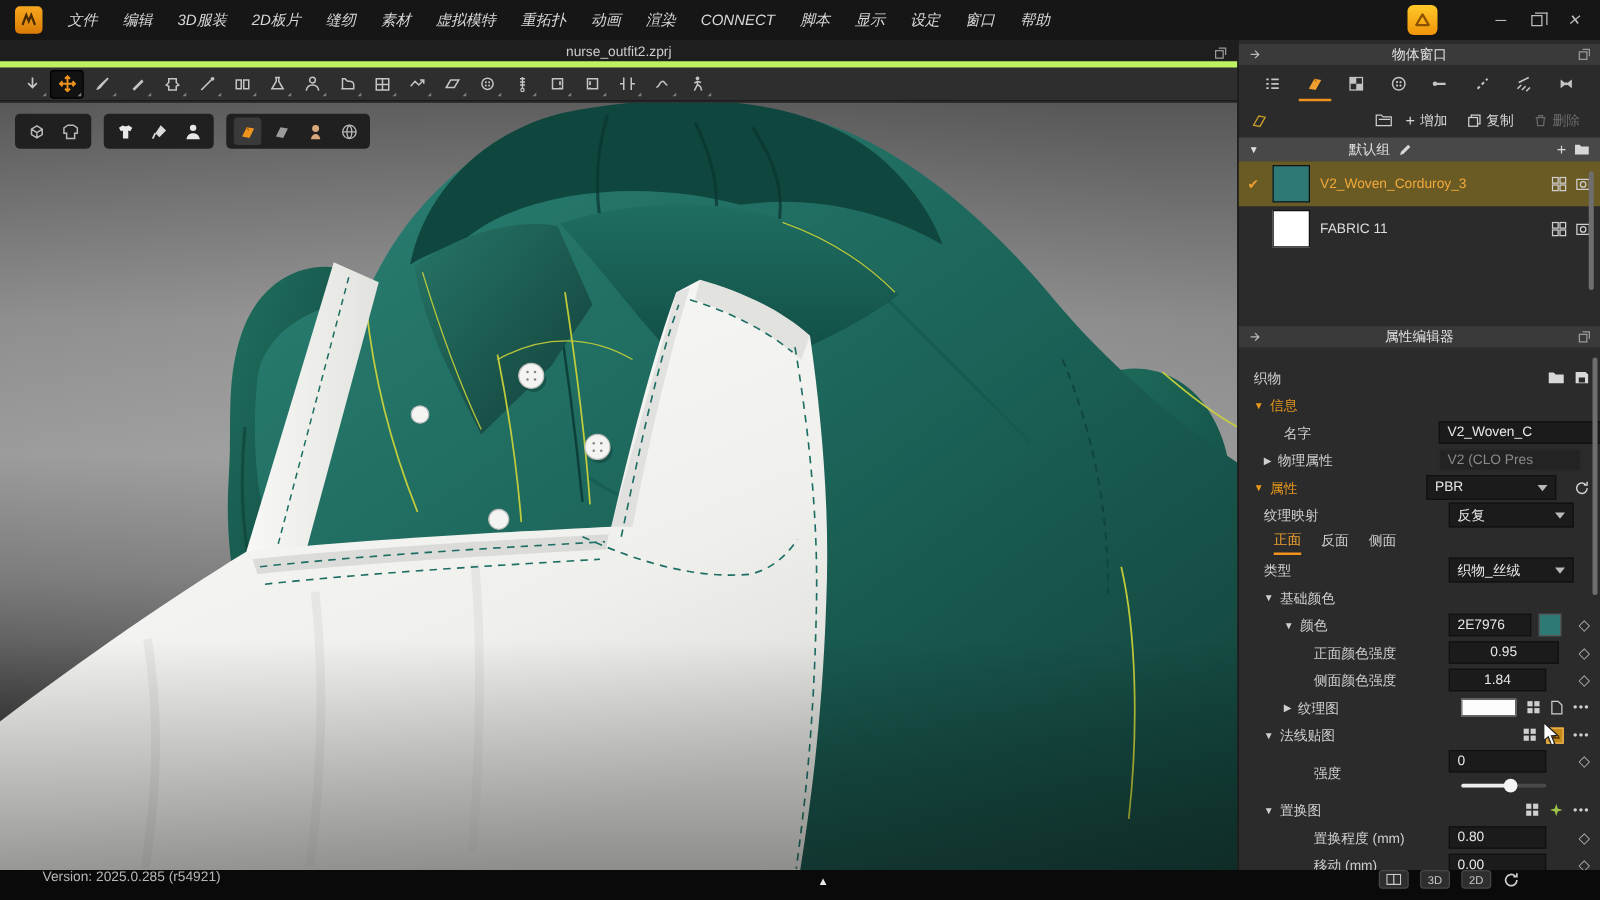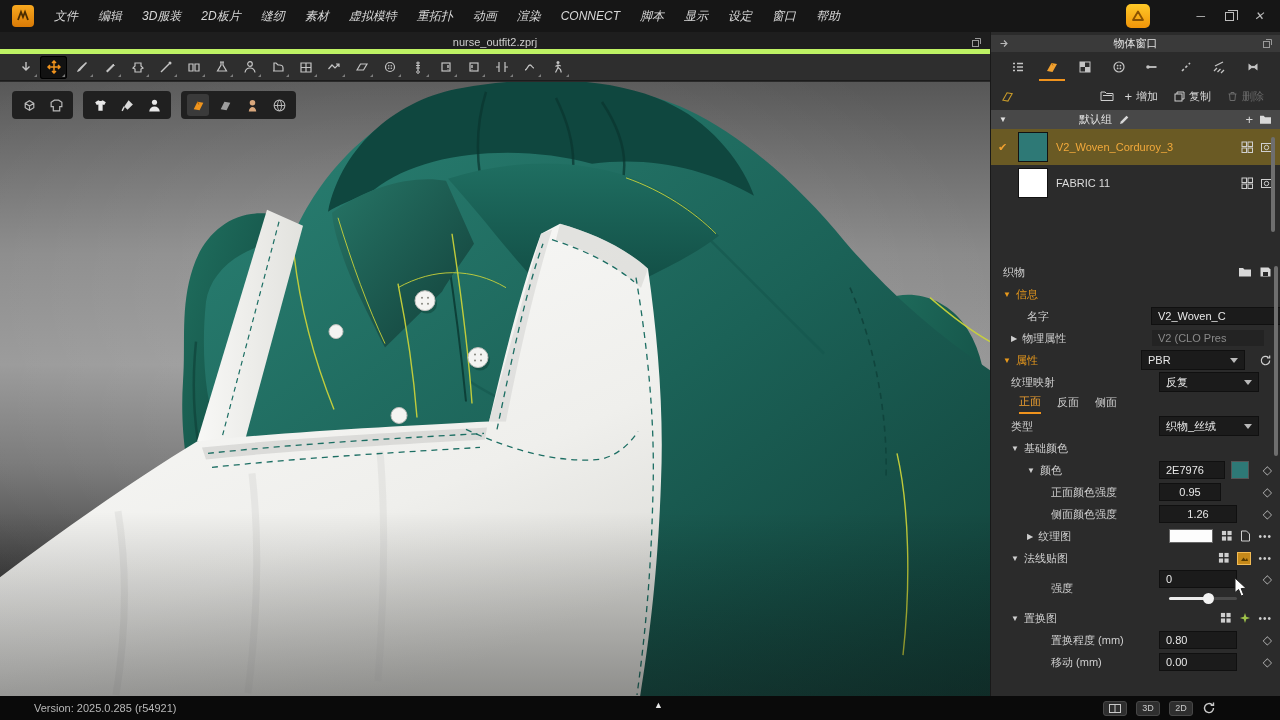--- a/index.html
+++ b/index.html
@@ -56,21 +56,21 @@
   .ghdr-name { flex:none; margin-left:66px; }
   .fab-row { height:36px; display:flex; align-items:center; gap:8px; padding:0 7px; flex:none; }
   .fab-row.selected { background:#6a5a24; }
   .fab-check { width:12px; color:#f0a030; font-size:11px; }
   .fab-sw { width:30px; height:30px; border:1px solid #121212; flex:none; }
   .fab-name { flex:1; font-size:11px; color:#dcdcdc; overflow:hidden; white-space:nowrap; }
   .fab-row.selected .fab-name { color:#f2a93b; }
   .fab-icons { display:flex; gap:6px; align-items:center; }
   .scrollbar { position:absolute; width:4px; background:#6e6e6e; border-radius:2px; }
 
-  .prop-body { flex:1; overflow:hidden; padding-top:3px; position:relative; }
+  .prop-body { flex:1; overflow:hidden; padding-top:13px; position:relative; }
   .prow { height:22px; display:flex; align-items:center; position:relative; color:#cfcfcf; }
   .i0 { padding-left:12px; } .i1 { padding-left:20px; } .i2 { padding-left:36px; } .i3 { padding-left:60px; }
   .tri { color:#cfcfcf; font-size:8px; margin-right:5px; }
   .sec-lab { color:#e8991c; }
   .tri.or { color:#e8991c; }
   .ctrl { position:absolute; display:flex; align-items:center; gap:6px; }
   .fld { background:#1b1b1b; border:1px solid #101010; height:18px; color:#e8e8e8; font-size:11px;
          display:flex; align-items:center; justify-content:center; }
   .fld.left { justify-content:flex-start; padding-left:6px; }
   .fld.dim { color:#8a8a8a; background:#232323; border-color:#2b2b2b; }
@@ -82,21 +82,21 @@
   .dots { color:#cfcfcf; letter-spacing:1px; font-size:10px; }
   .ftab { margin-right:16px; color:#cfcfcf; padding-bottom:3px; }
   .ftab.active { color:#f0a030; border-bottom:2px solid #f0931d; }
   .slot-active { width:14px; height:13px; background:#c5891a; border:1px solid #f2bb55; display:flex; align-items:center; justify-content:center; }
   .slot-white { width:44px; height:14px; background:#fdfdfd; border:1px solid #666; }
   .sl-track { width:68px; height:3px; background:#4a4a4a; border-radius:2px; position:relative; }
   .sl-fill { position:absolute; left:0; top:0; height:3px; width:54%; background:#ededed; border-radius:2px; }
   .sl-knob { position:absolute; left:50%; top:-4px; width:11px; height:11px; border-radius:50%; background:#f4f4f4; }
 
   
-  .statusbar { position:absolute; left:0; right:0; bottom:0; height:24px; background:#0a0a0a; display:flex; align-items:center; }
+  .statusbar { position:absolute; left:0; right:0; bottom:0; height:24px; background:#0a0a0a; display:flex; align-items:flex-start; }
   .version { margin-left:34px; font-size:11px; color:#b8b8b8; }
   .sb-center { position:absolute; left:654px; top:4px; color:#e8e8e8; font-size:9px; }
   .sb-right { margin-left:auto; display:flex; gap:9px; align-items:center; margin-right:64px; }
   .sb-btn { min-width:24px; height:15px; background:#2e2e2e; border:1px solid #474747; border-radius:3px;
             color:#c9c9c9; font-size:9px; display:flex; align-items:center; justify-content:center; padding:0 3px; }
 
   .cursor { position:absolute; left:1234px; top:577px; z-index:60; }
   .ic { display:block; }
 </style>
 </head>
@@ -590,20 +590,34 @@
               </svg>
             <svg class="ic" width="13" height="13" viewBox="0 0 13 13">
                 <rect x="1.5" y="2.5" width="10" height="8" stroke="#cfcfcf" fill="none"></rect>
                 <circle cx="6.5" cy="6.5" r="2.2" stroke="#cfcfcf" fill="none"></circle>
               </svg>
           </div>
         </div>
         <div class="scrollbar" style="right:5px; top:105px; height:95px;"></div>
       </div>
 
+      <div class="sec-title">
+        <span class="pinL">
+            <svg class="ic" width="11" height="11" viewBox="0 0 11 11">
+              <path d="M1.5 5.5h6M5 2.5l3 3-3 3" stroke="#b9b9b9" stroke-width="1.1" fill="none"></path>
+            </svg>
+          </span>
+        <span>属性编辑器</span>
+        <span class="fltR">
+            <svg class="ic" width="11" height="11" viewBox="0 0 11 11">
+              <rect x="1.5" y="3.5" width="6" height="6" stroke="#9a9a9a" fill="none"></rect>
+              <path d="M4 1.5h5.5V7" stroke="#9a9a9a" fill="none"></path>
+            </svg>
+          </span>
+      </div>
 
       <div class="prop-body">
         <div class="prow i0">
           <span class="lbl">织物</span>
           <div class="ricons">
             <svg class="ic" width="14" height="12" viewBox="0 0 14 12">
                 <path d="M1 2h4l1.5 1.5H13V10.5H1z" fill="#d8d8d8"></path>
               </svg>
             <svg class="ic" width="13" height="12" viewBox="0 0 13 12">
                 <path d="M1.5 1.5h8l2 2v7h-10z" fill="#d8d8d8"></path>
@@ -677,30 +691,30 @@
             <div class="fld left" style="width:66px">2E7976</div>
             <div style="width:18px;height:18px;background:#2E7976;border:1px solid #555"></div>
           </div>
           <div class="ricons">
               <span class="key">◇</span>
             </div>
         </div>
         <div class="prow i3">
           <span class="lbl">正面颜色强度</span>
           <div class="ctrl" style="left:168px">
-            <div class="fld" style="width:62px">0.95</div>
+            <div class="fld" style="width:88px">0.95</div>
           </div>
           <div class="ricons">
               <span class="key">◇</span>
             </div>
         </div>
         <div class="prow i3">
           <span class="lbl">侧面颜色强度</span>
           <div class="ctrl" style="left:168px">
-            <div class="fld" style="width:78px">1.26</div>
+            <div class="fld" style="width:78px">1.84</div>
           </div>
           <div class="ricons">
               <span class="key">◇</span>
             </div>
         </div>
         <div class="prow i2">
           <span class="tri">▶</span>
           <span class="lbl">纹理图</span>
           <div class="ctrl" style="left:178px">
               <div class="slot-white"></div>

